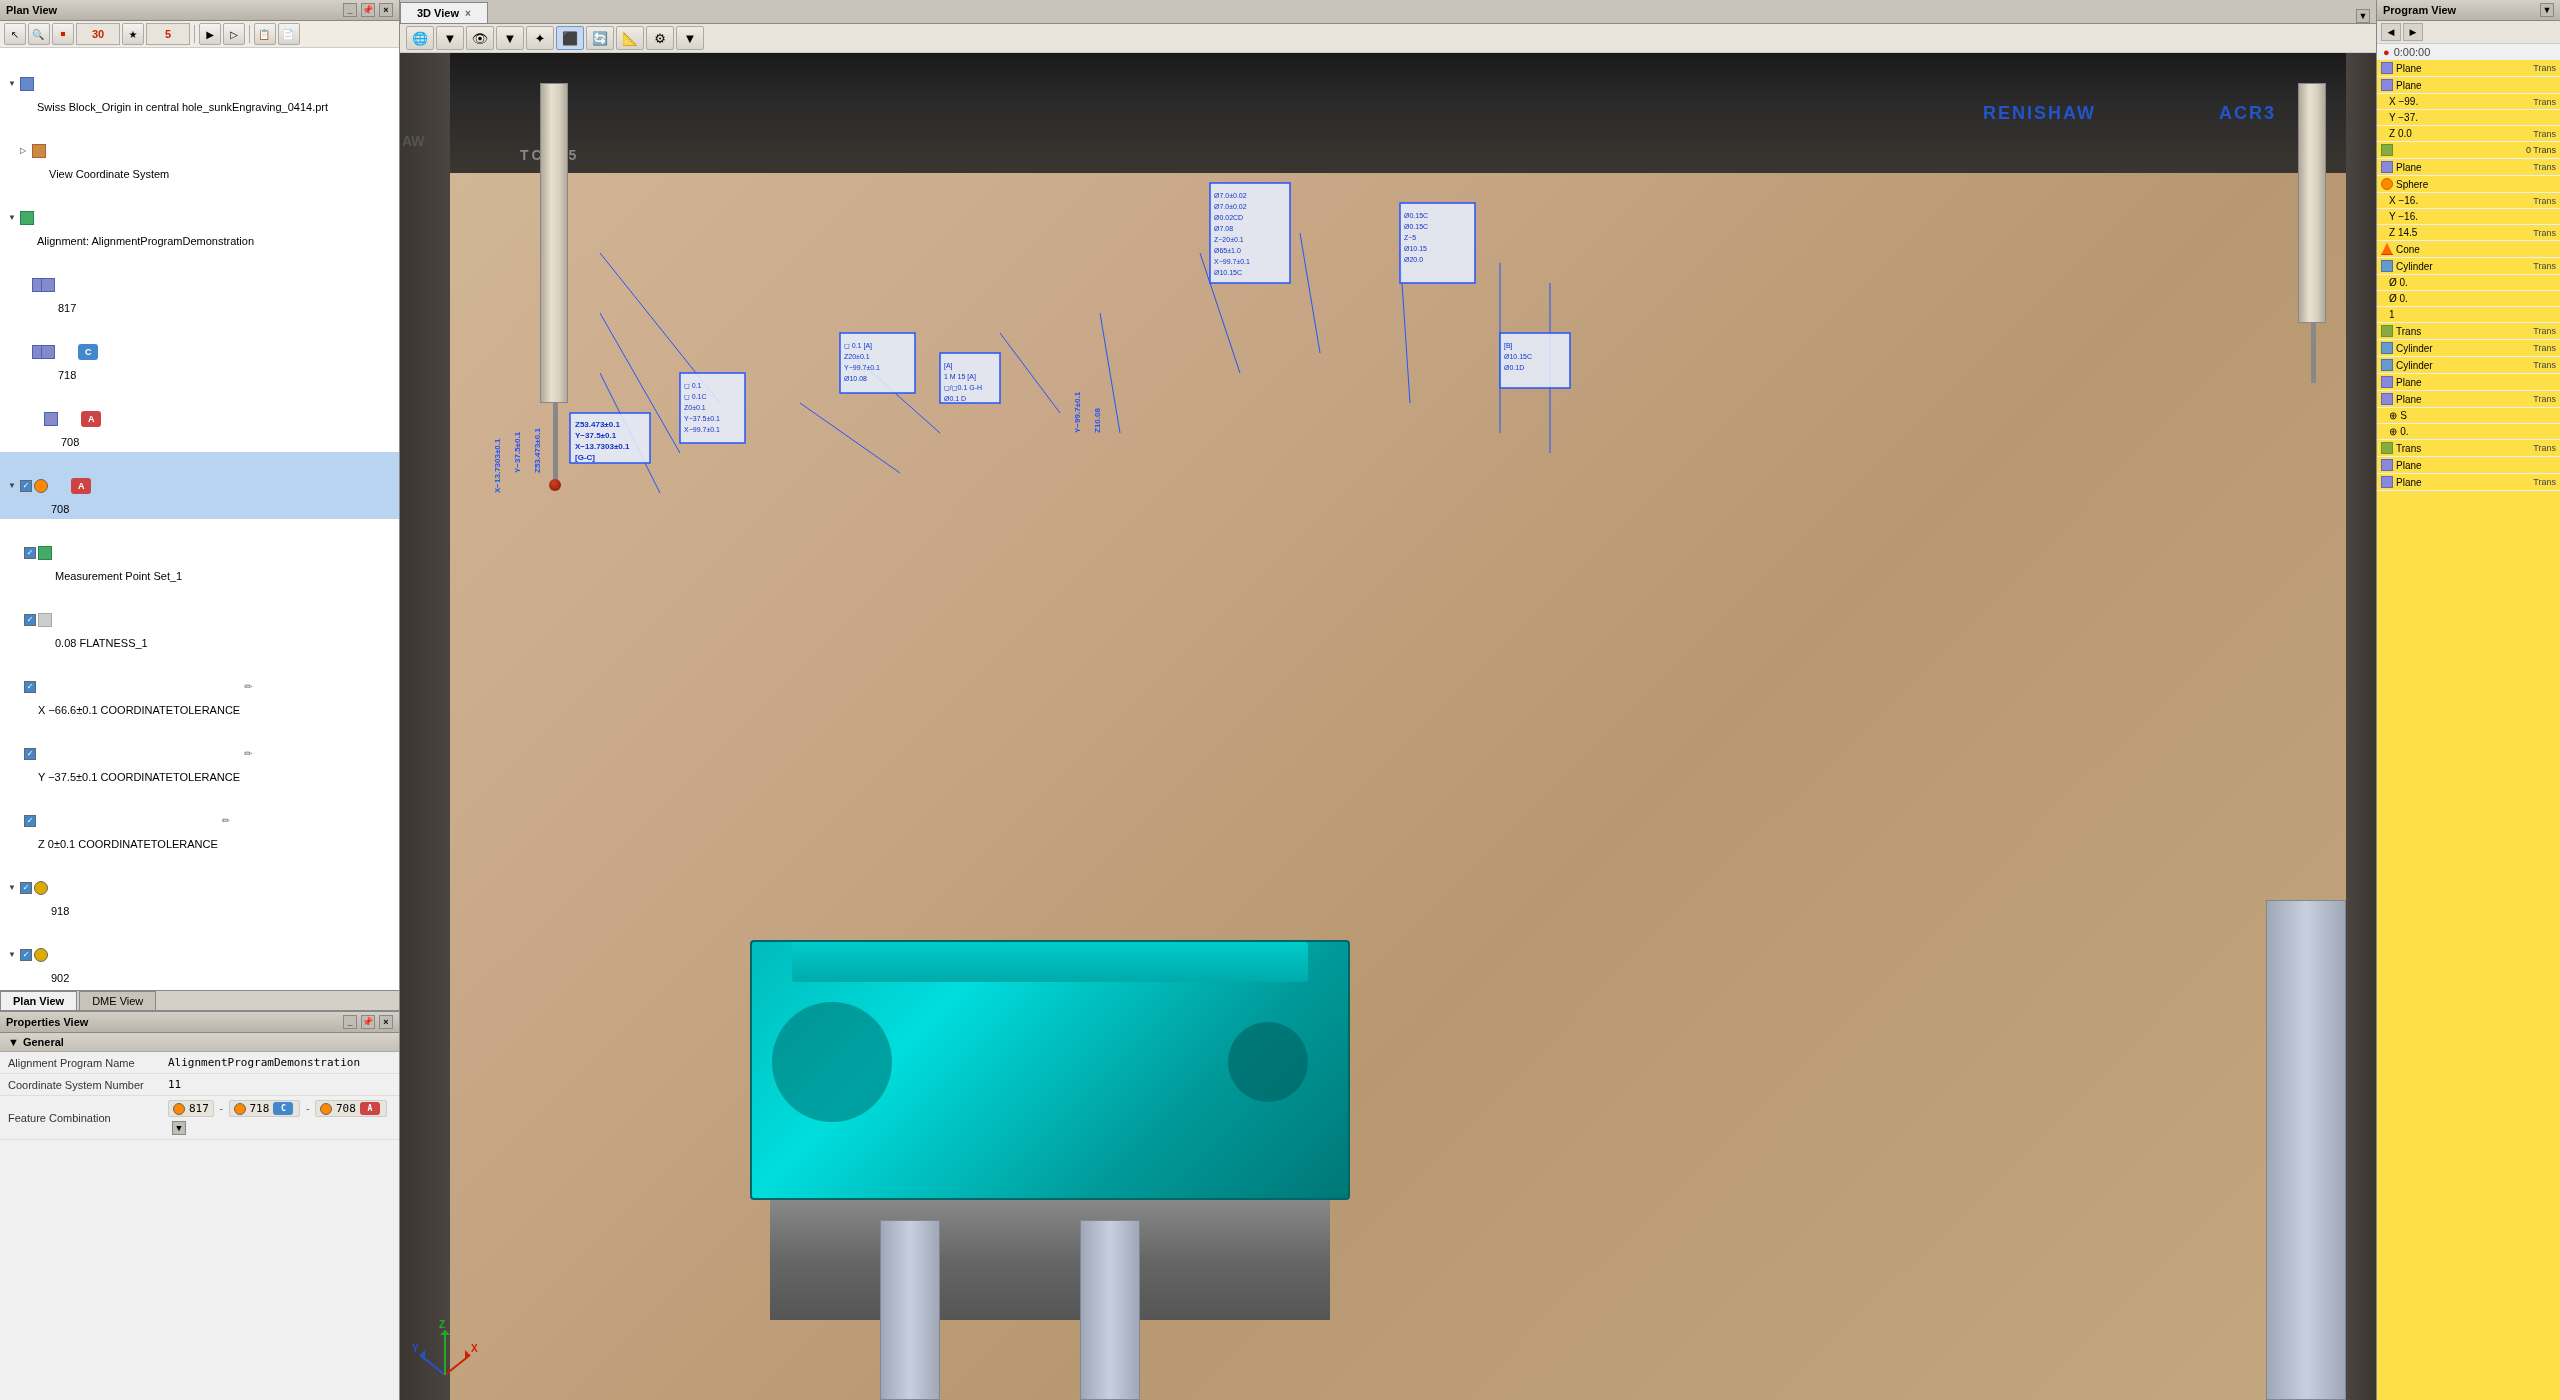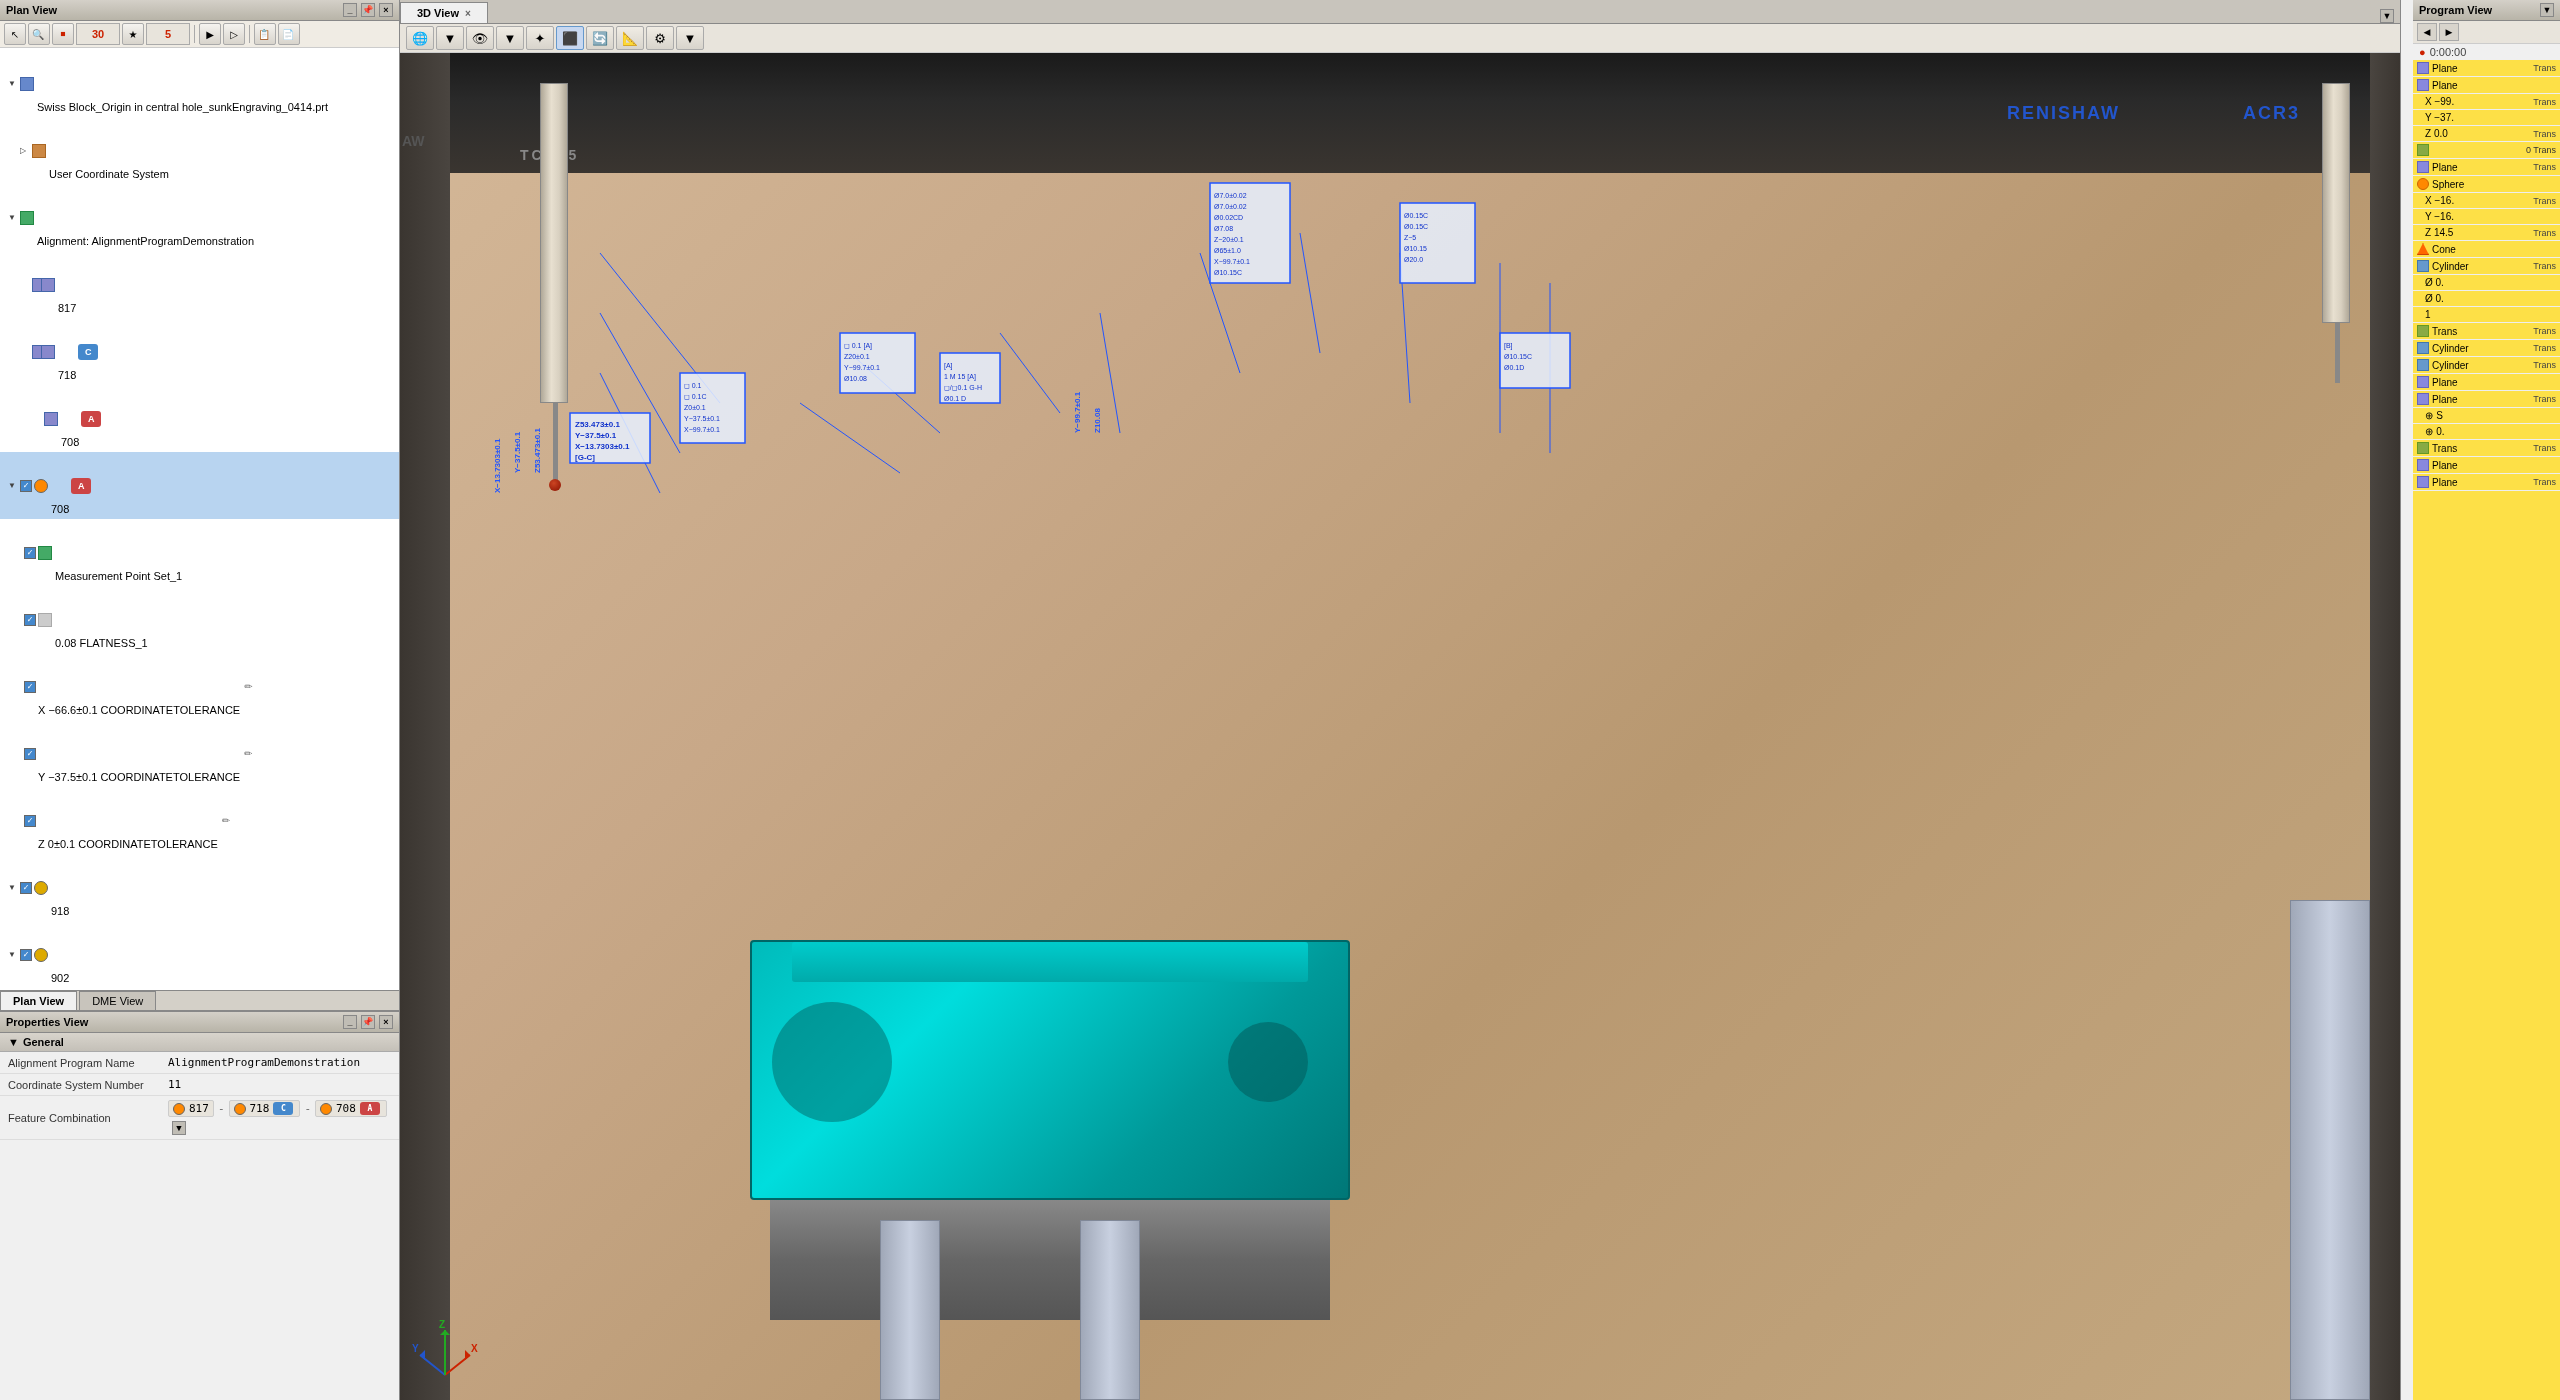--- a/index.html
+++ b/index.html
@@ -373,27 +373,26 @@
     .machine-label {
       position: absolute;
       color: #2255cc;
       font-size: 18px;
       font-weight: bold;
       letter-spacing: 2px;
     }
 
     
     .right-panel {
-      width: 160px;
+      width: 184px;
       flex-shrink: 0;
       background: #f0f0f0;
       border-left: 1px solid #888;
       display: flex;
       flex-direction: column;
-      padding-left: 12px;
     }
 
     .right-panel-title {
       background: linear-gradient(180deg, #d4d0c8 0%, #b8b4a8 100%);
       border-bottom: 1px solid #888;
       padding: 3px 6px;
       font-size: 11px;
       font-weight: bold;
       display: flex;
       align-items: center;
@@ -539,21 +538,21 @@
         <span class="tree-indent" style="width:4px;"></span>
         <span class="tree-arrow">▼</span>
         <span class="icon-small icon-plane"></span>
         <span class="tree-text">Swiss Block_Origin in central hole_sunkEngraving_0414.prt</span>
       </div>
 
       <div class="tree-item">
         <span class="tree-indent" style="width:16px;"></span>
         <span class="tree-arrow">▷</span>
         <span class="icon-small icon-coord"></span>
-        <span class="tree-text">User Coordinate System</span>
+        <span class="tree-text">View Coordinate System</span>
       </div>
 
       <div class="tree-item">
         <span class="tree-indent" style="width:4px;"></span>
         <span class="tree-arrow">▼</span>
         <span class="icon-small icon-measure"></span>
         <span class="tree-text">Alignment: AlignmentProgramDemonstration</span>
       </div>
 
       <div class="tree-item">

